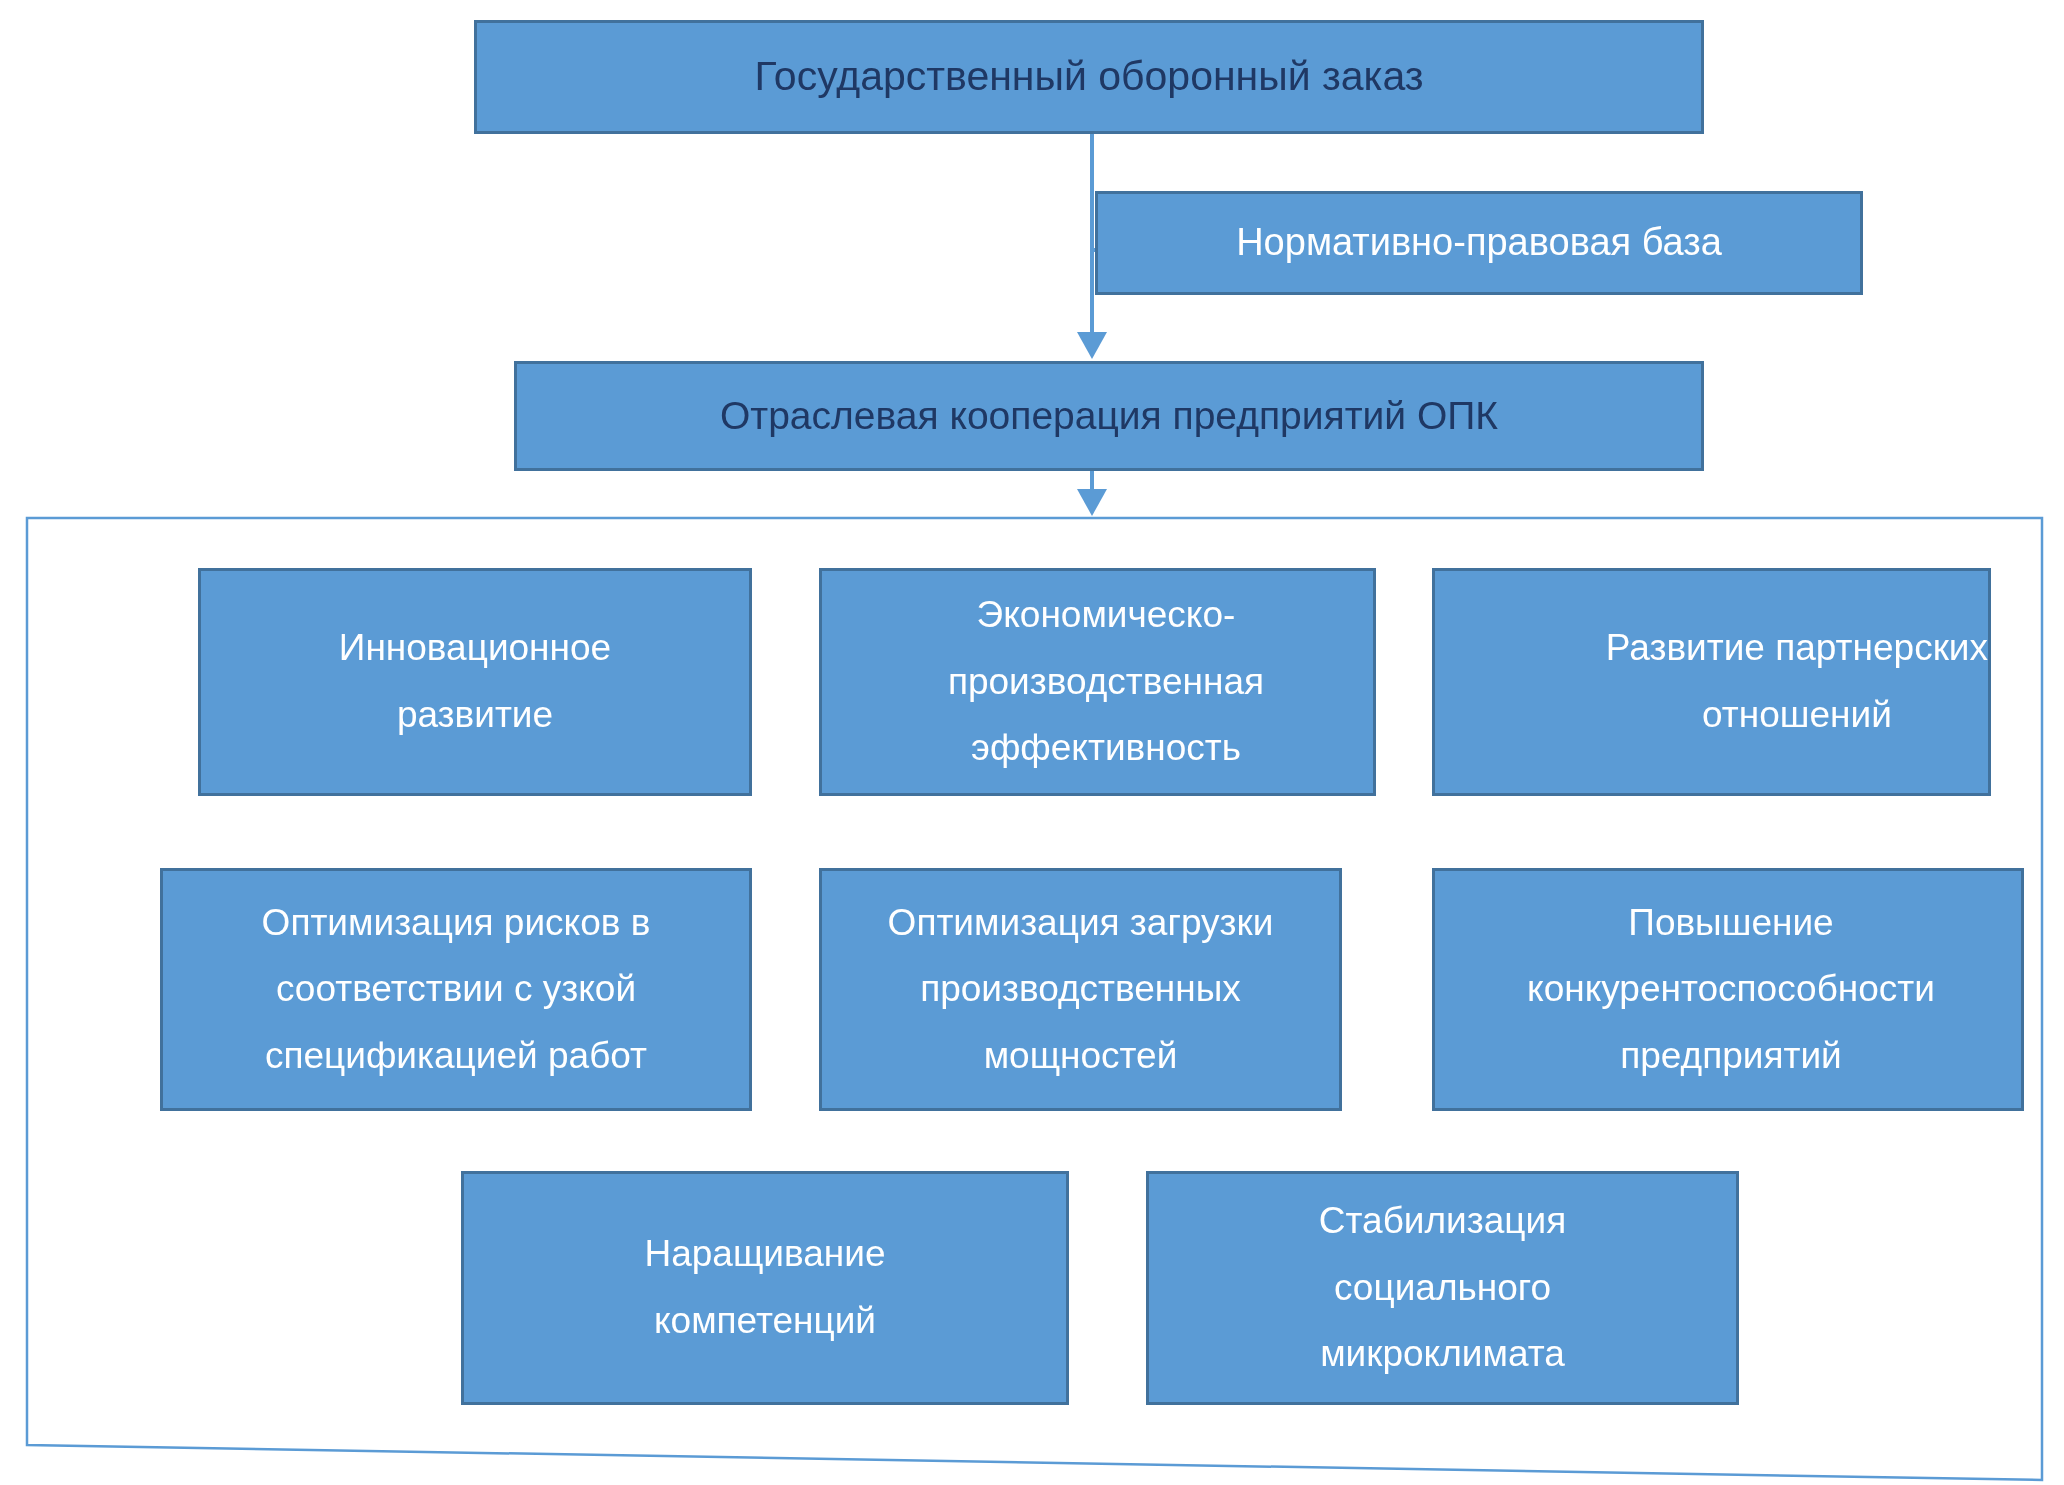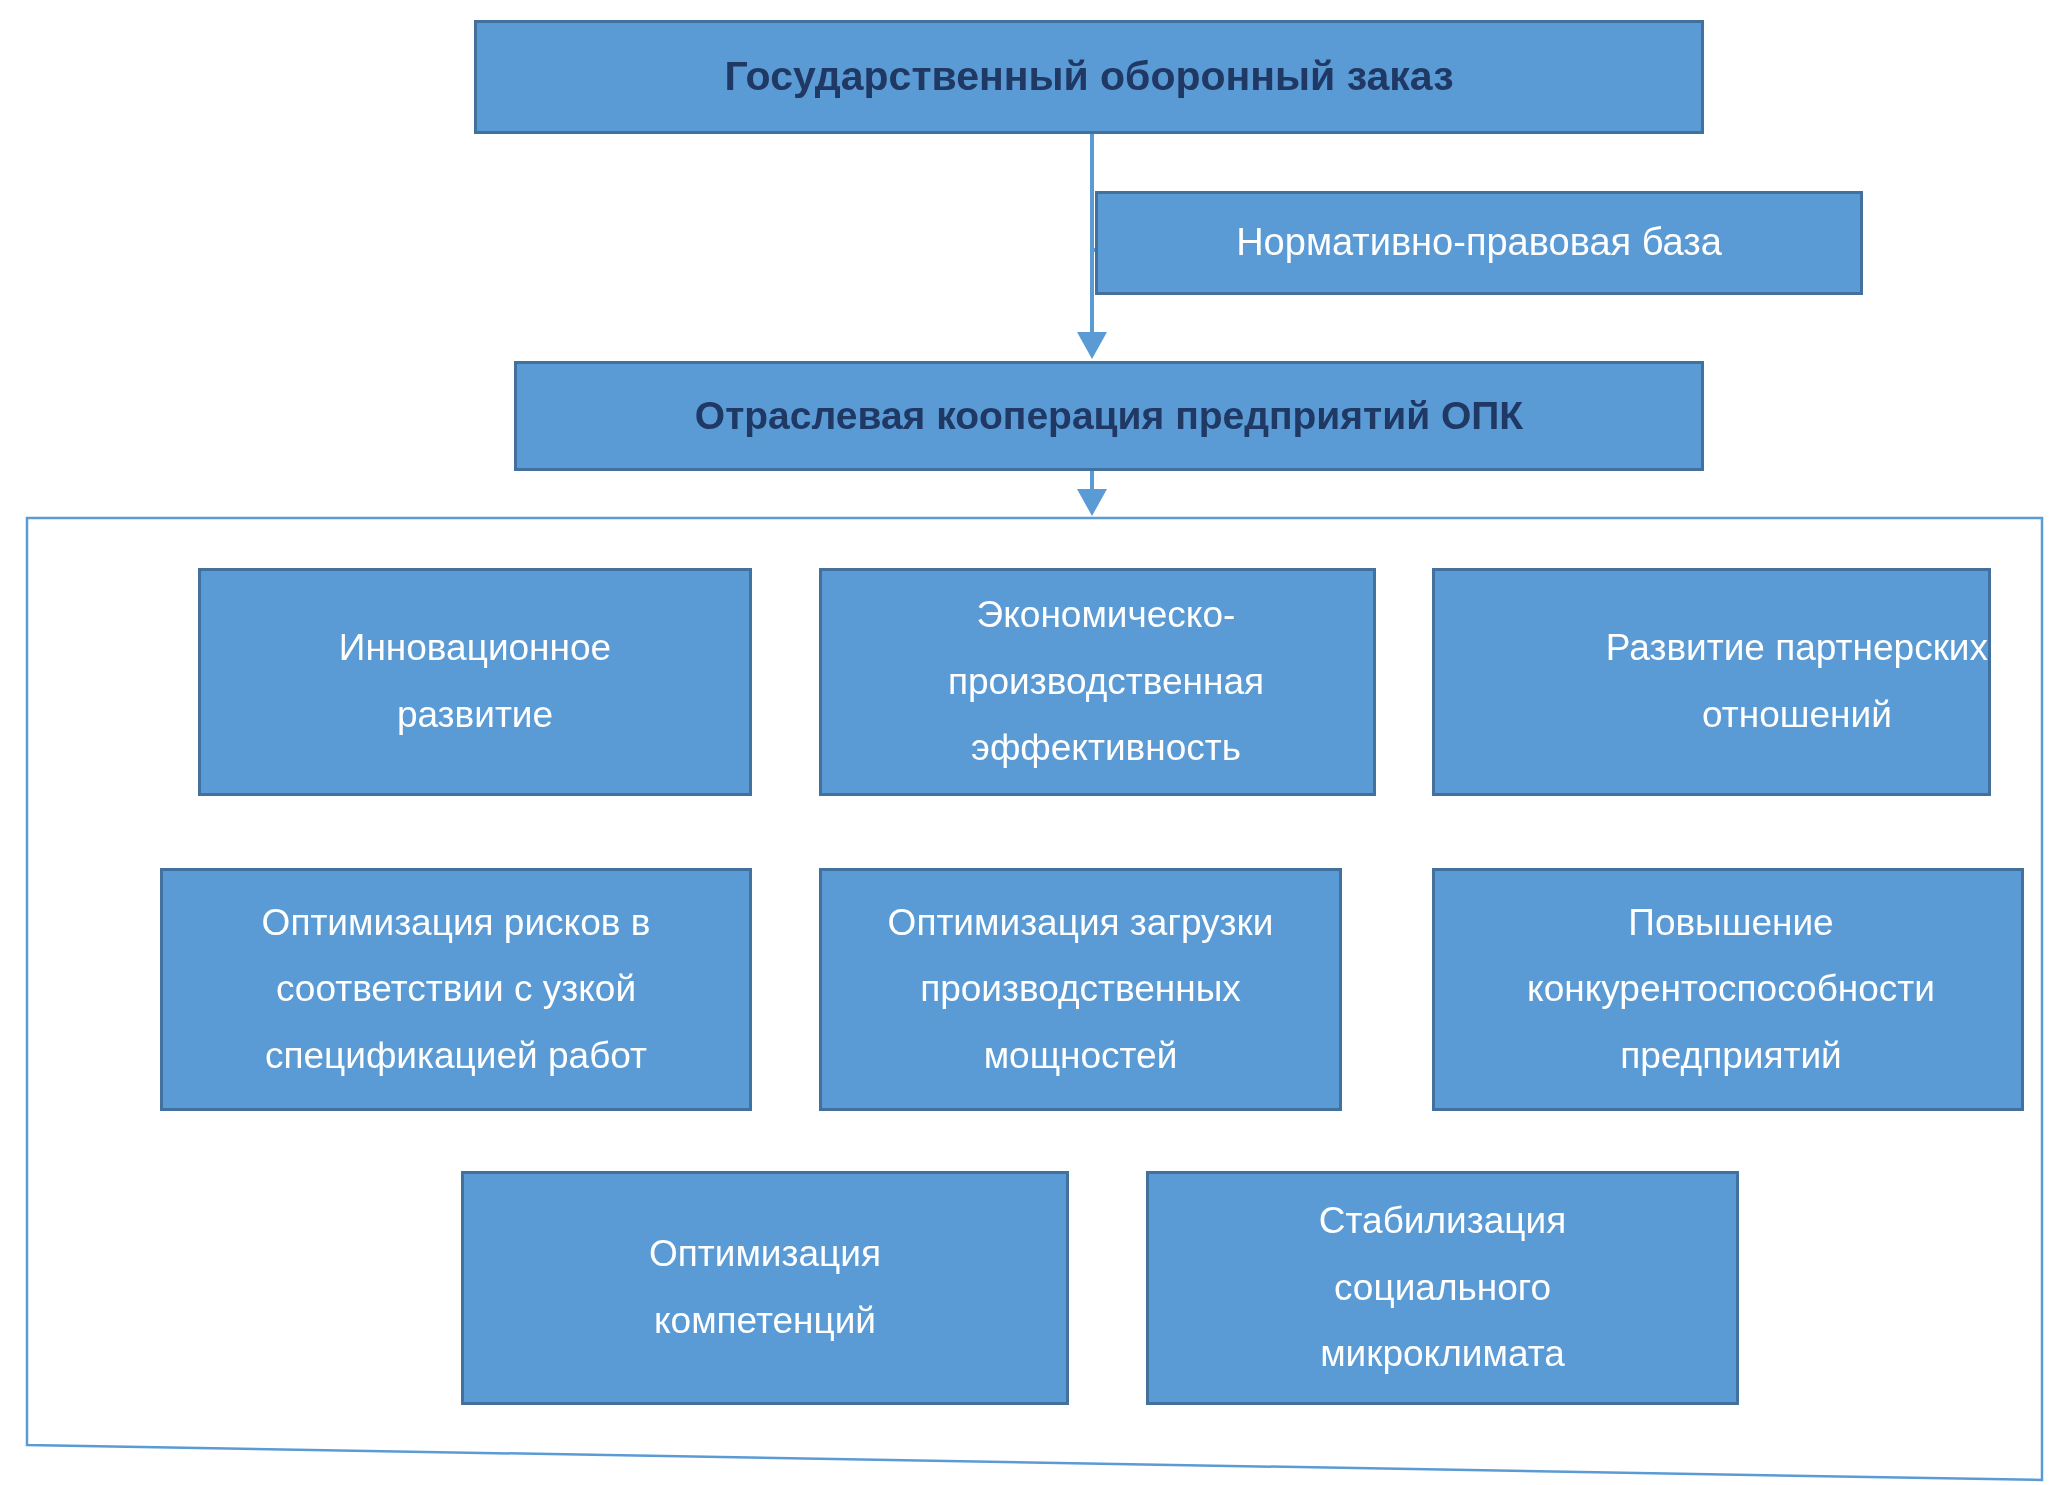--- a/index.html
+++ b/index.html
@@ -24,21 +24,21 @@
     position: absolute;
     background: var(--box-fill, #5b9bd5);
     border: 3px solid var(--box-border, #41719c);
     display: flex;
     align-items: center;
     justify-content: center;
     text-align: center;
   }
 
   .title-label {
-    font-weight: bold;
+    font-weight: normal;
     color: var(--title-text, #1f3864);
     font-size: 41px;
     line-height: 1.25;
   }
 
   .side-label {
     color: var(--body-text, #ffffff);
     font-size: 38px;
     line-height: 1.25;
   }
@@ -123,21 +123,21 @@
 мощностей</span>
   </div>
 
   <div class="box b6">
     <span class="benefit-label">Повышение
 конкурентоспособности
 предприятий</span>
   </div>
 
   <div class="box b7">
-    <span class="benefit-label">Оптимизация
+    <span class="benefit-label">Наращивание
 компетенций</span>
   </div>
 
   <div class="box b8">
     <span class="benefit-label">Стабилизация
 социального
 микроклимата</span>
   </div>
 
 </div>

